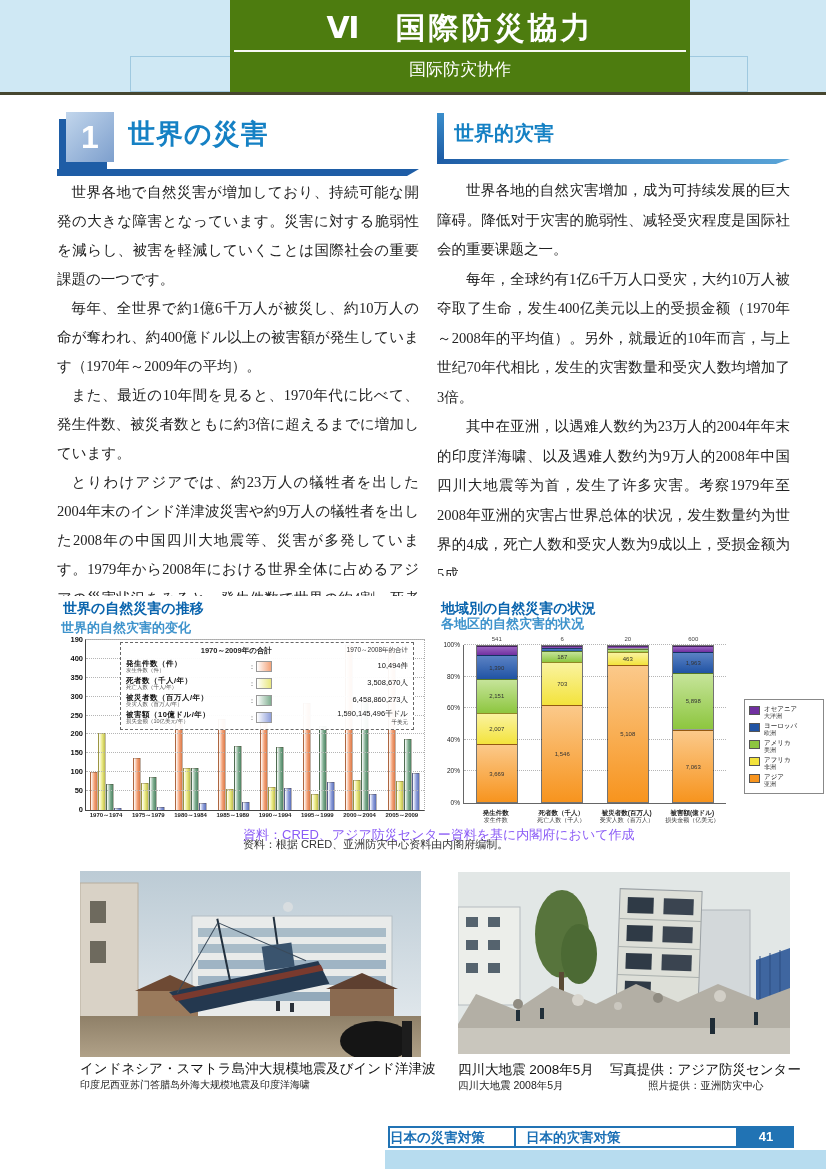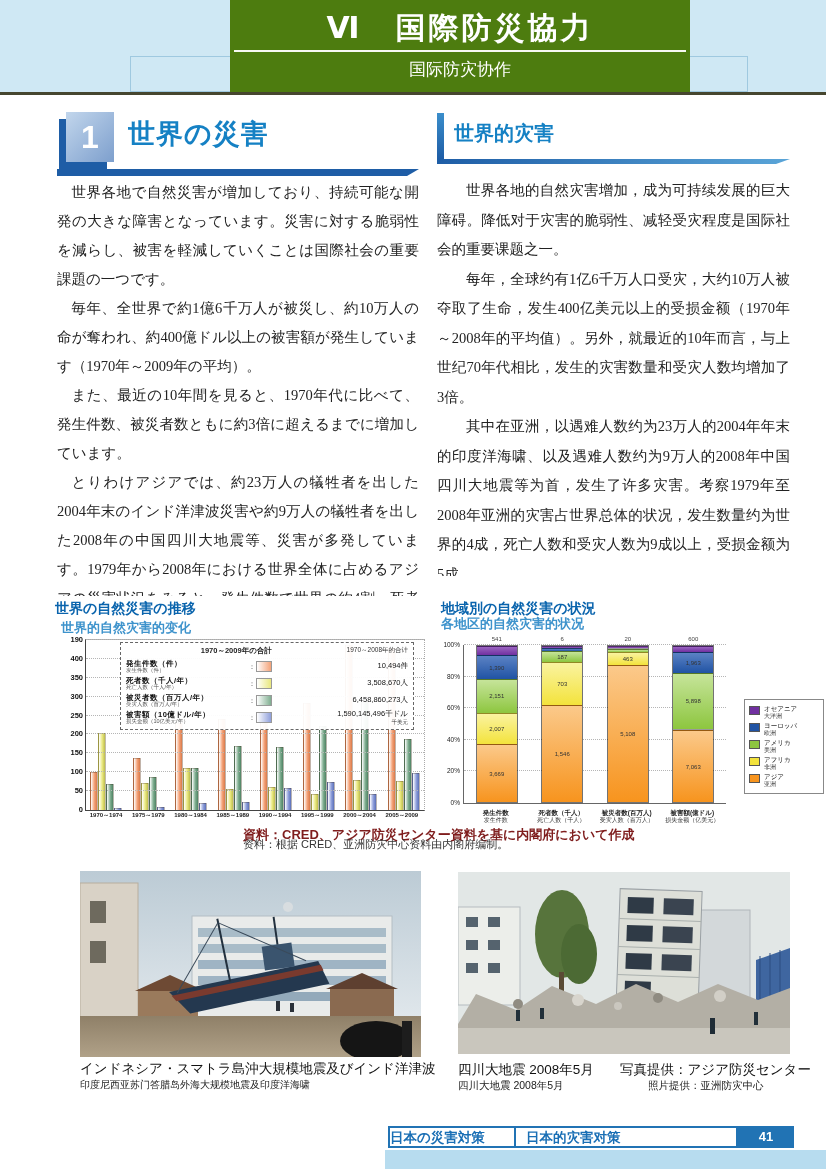--- a/index.html
+++ b/index.html
@@ -85,29 +85,29 @@
   .c2-xlab{width:64px;text-align:center;line-height:1.25;}
   .c2-xlab .ja{font-size:6.5px;font-weight:bold;color:#222;}
   .c2-xlab .zh{font-size:6px;color:#333;}
   .c2-legend{position:absolute;right:2px;top:66px;width:80px;border:1px solid #888;
              background:#fff;padding:3px 4px;box-sizing:border-box;}
   .c2-lrow{display:flex;align-items:flex-start;margin:2px 0;}
   .c2-lsw{width:11px;height:9px;border:1px solid #555;box-sizing:border-box;margin:1px 4px 0 0;flex:none;}
   .c2-lname .ja{font-size:6.5px;color:#111;line-height:1.2;}
   .c2-lname .zh{font-size:6px;color:#333;line-height:1.2;}
   
-  .src-ja{position:absolute;left:243px;top:826px;font-size:13px;font-weight:700;color:#7f1d1d;}
+  .src-ja{position:absolute;left:243px;top:826px;font-size:13px;font-weight:400;color:#8b5cf6;}
   .src-zh{position:absolute;left:243px;top:837px;font-size:11px;color:#333;}
   
   .photoL{position:absolute;left:80px;top:871px;width:341px;height:186px;}
   .photoR{position:absolute;left:458px;top:872px;width:332px;height:182px;}
   .capL-ja{position:absolute;left:80px;top:1060px;font-size:13.5px;color:#111;}
   .capL-zh{position:absolute;left:80px;top:1078px;font-size:10px;color:#222;}
   .capR-ja{position:absolute;left:458px;top:1061px;font-size:13.5px;color:#111;}
-  .credR-ja{position:absolute;left:610px;top:1061px;font-size:13.5px;color:#111;margin-left:10px;}
+  .credR-ja{position:absolute;left:610px;top:1061px;font-size:13.5px;color:#111;}
   .capR-zh{position:absolute;left:458px;top:1079px;font-size:10.5px;color:#222;}
   .credR-zh{position:absolute;left:648px;top:1079px;font-size:10.5px;color:#222;}
   
   .ft-box{position:absolute;left:388px;top:1126px;width:350px;height:22px;background:#fff;
           border:2px solid #2173b4;box-sizing:border-box;display:flex;}
   .ft-cell1{width:124px;text-align:left;font-size:13.5px;font-weight:600;color:#1a6fb5;line-height:19px;}
   .ft-div{width:2px;background:#2173b4;}
   .ft-cell2{flex:1;padding-left:10px;font-size:13.5px;font-weight:600;color:#1a6fb5;line-height:19px;text-align:left;}
   .ft-page{position:absolute;left:738px;top:1126px;width:56px;height:22px;background:#2173b4;
            color:#fff;font-size:13px;font-weight:bold;text-align:center;line-height:22px;}
@@ -147,21 +147,21 @@
     <p>とりわけアジアでは、約23万人の犠牲者を出した2004年末のインド洋津波災害や約9万人の犠牲者を出した2008年の中国四川大地震等、災害が多発しています。1979年から2008年における世界全体に占めるアジアの災害状況をみると、発生件数で世界の約4割、死者数、被災者数の9割以上、被害額で約5割に及びます。</p>
 
   </div>
   <div class="zh-col">
     <p>世界各地的自然灾害增加，成为可持续发展的巨大障碍。降低对于灾害的脆弱性、减轻受灾程度是国际社会的重要课题之一。</p>
     <p>每年，全球约有1亿6千万人口受灾，大约10万人被夺取了生命，发生400亿美元以上的受损金额（1970年～2008年的平均值）。另外，就最近的10年而言，与上世纪70年代相比，发生的灾害数量和受灾人数均增加了3倍。</p>
     <p>其中在亚洲，以遇难人数约为23万人的2004年年末的印度洋海啸、以及遇难人数约为9万人的2008年中国四川大地震等为首，发生了许多灾害。考察1979年至2008年亚洲的灾害占世界总体的状况，发生数量约为世界的4成，死亡人数和受灾人数为9成以上，受损金额为5成。</p>
 
   </div>
 
-  <div class="cht-title-ja" style="left:55px;top:600px;">世界の自然災害の推移</div>
+  <div class="cht-title-ja" style="left:63px;top:600px;">世界の自然災害の推移</div>
   <div class="cht-title-zh" style="left:61px;top:619px;">世界的自然灾害的变化</div>
   <div class="cht-title-ja" style="left:441px;top:600px;">地域別の自然災害の状況</div>
   <div class="cht-title-zh" style="left:441px;top:615px;">各地区的自然灾害的状况</div>
 
   <div class="c1">
     <div class="c1-plot">
         <div class="c1-groups">
           <div class="c1-group">
             <div class="c1-bar" style="height: 22.2222%; background: linear-gradient(90deg, rgb(255, 255, 255) 0%, rgb(244, 162, 120) 55%, rgb(217, 122, 74) 100%);"></div>
             <div class="c1-bar" style="height: 45.5556%; background: linear-gradient(90deg, rgb(255, 255, 255) 0%, rgb(233, 232, 126) 55%, rgb(189, 188, 78) 100%);"></div>

